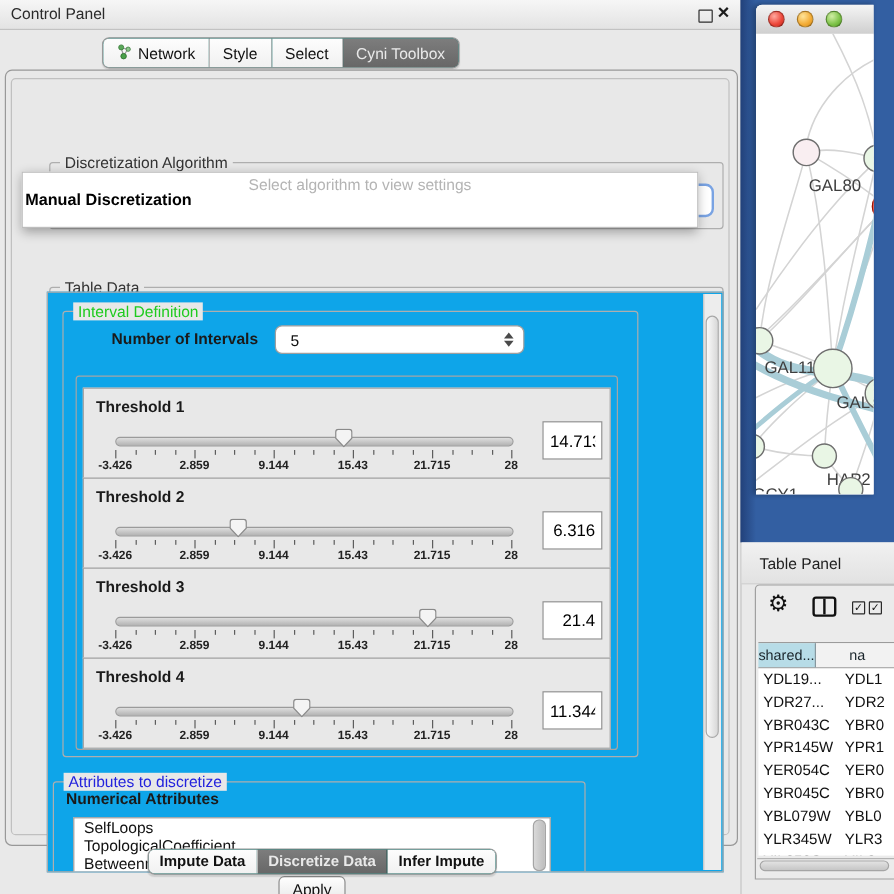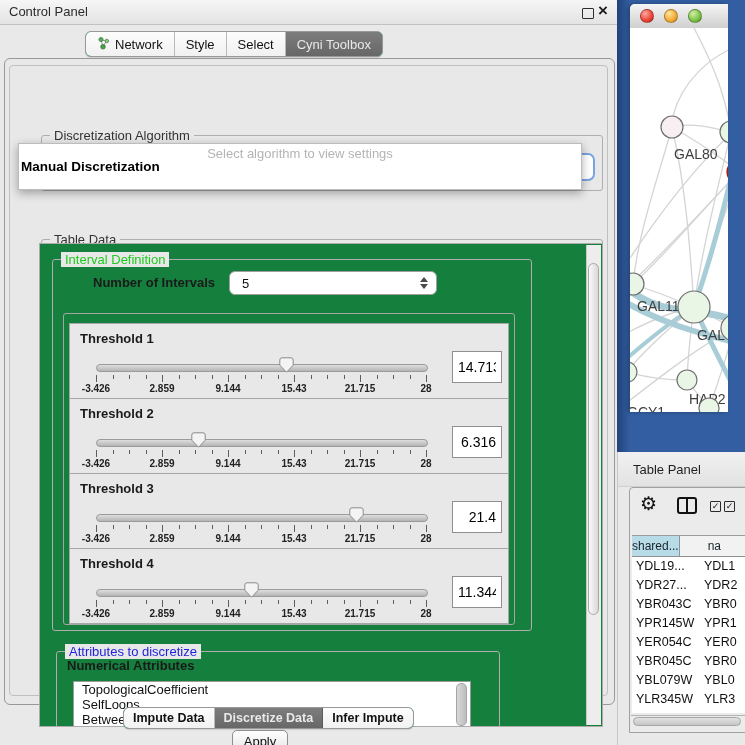--- a/index.html
+++ b/index.html
@@ -34,39 +34,39 @@
   #algo-combo-focused{position:absolute;left:44px;top:94px;width:546px;height:28px;background:#fff;border:2px solid #79a3e3;border-radius:7px;box-sizing:border-box;}
   #algo-popup{position:absolute;left:13px;top:84px;width:562px;height:45px;background:#fff;border:1px solid #bdbdbd;box-shadow:0 3px 9px rgba(0,0,0,.33);z-index:50;}
   #algo-popup .hint{position:absolute;left:0;top:2px;width:100%;text-align:center;font-size:13px;color:#b4b4b4;}
   .popup-opt{position:absolute;left:2px;font-size:13.5px;color:#000;white-space:nowrap;cursor:pointer;}
   #popup-opt-0{top:15px;font-weight:bold;}
   #popup-opt-1{top:29px;}
   
   #tabledata-group{left:36px;top:133px;width:562px;height:46px;margin-top:47px;}
   #tabledata-combo{left:10px;top:14px;width:544px;height:26px;}
   
-  #viewport{position:absolute;left:34px;top:184px;width:564px;height:484px;border:1px solid #ababab;box-sizing:border-box;overflow:hidden;background:#15803d;}
+  #viewport{position:absolute;left:34px;top:184px;width:564px;height:484px;border:1px solid #ababab;box-sizing:border-box;overflow:hidden;background:#0ea5e9;}
   #vscroll{position:absolute;right:1px;top:1px;width:14px;height:480px;background:#ededed;border-left:1px solid #c9c9c9;}
   #vscroll .thumb{position:absolute;left:1px;top:18px;width:11px;height:352px;background:linear-gradient(90deg,#fafafa,#d8d8d8);border:1px solid #a8a8a8;border-radius:6px;box-sizing:border-box;}
   #interval-group{left:12px;top:15px;width:480px;height:372px;}
   #num-label{position:absolute;left:40px;top:15px;font-size:13px;font-weight:bold;}
   #num-combo{left:176px;top:11px;width:208px;height:24px;}
   #thresholds-group{left:10px;top:53px;width:452px;height:312px;border-color:#a5a5a5;}
   #threshold-stack{position:absolute;left:5px;top:10px;width:440px;}
   .th-row{position:relative;height:74px;border:1px solid #a6a6a6;margin-top:-1px;background:#e8e8e8;box-sizing:content-box;}
   .th-label{position:absolute;left:10px;top:7px;font-size:13px;font-weight:bold;}
   .th-slider{position:absolute;left:26px;top:0;width:330px;height:74px;}
   .th-track{position:absolute;left:0;top:40px;width:330px;height:6px;border:1px solid #9b9b9b;border-radius:4px;background:linear-gradient(#dedede,#b4b4b4);}
   .th-ticks{position:absolute;left:0;top:51px;width:330px;height:8px;}
   .th-ticks i{position:absolute;top:0;width:1px;background:#5d5d5d;}
   .th-ticklabels{position:absolute;left:0;top:59px;width:330px;height:12px;}
   .th-ticklabels span{position:absolute;top:0;transform:translateX(-50%);font-size:10px;font-weight:bold;color:#222;white-space:nowrap;}
   .th-thumb{position:absolute;top:33px;width:15px;height:16px;cursor:pointer;}
   .th-value{position:absolute;right:6px;top:27px;width:50px;height:32px;border:1px solid #8f8f8f;background:#fff;font-family:"Liberation Sans",sans-serif;font-size:14px;text-align:right;padding:0 5px;box-sizing:border-box;color:#000;}
-  #attributes-group{left:16px;top:407px;width:444px;height:90px;}
+  #attributes-group{left:4px;top:407px;width:444px;height:90px;}
   #attr-sublabel{position:absolute;left:10px;top:6px;font-size:13px;font-weight:bold;}
   #attr-list{position:absolute;left:16px;top:29px;width:398px;height:47px;background:#fff;border:1px solid #9a9a9a;box-sizing:border-box;overflow:hidden;}
   .attr-item{height:15px;line-height:15px;font-size:13px;padding-left:8px;color:#111;cursor:pointer;}
   #attr-scroll{position:absolute;right:3px;top:1px;width:11px;height:43px;background:linear-gradient(90deg,#d9d9d9,#bdbdbd);border:1px solid #a5a5a5;border-radius:5px;box-sizing:border-box;}
   #apply-btn{position:absolute;left:227px;top:671px;width:56px;height:22px;background:linear-gradient(#fefefe,#e8e8e8);border:1px solid #8f8f8f;border-radius:5px;font-family:"Liberation Sans",sans-serif;font-size:13px;color:#111;cursor:pointer;}
   
   #desktop{position:absolute;left:617px;top:0;width:128px;height:452px;background:linear-gradient(90deg,#22417a 0px,var(--desktop-blue) 13px);}
   #net-window{position:absolute;left:630px;top:4px;width:98px;height:408px;background:#fff;border-radius:5px 0 0 0;overflow:hidden;box-shadow:-2px 0 4px rgba(0,0,0,.3);}
   #net-titlebar{position:absolute;left:0;top:0;width:100%;height:24px;background:linear-gradient(#f5f5f5,#cfcfcf);border-bottom:1px solid #9a9a9a;}
   .tl{position:absolute;top:5px;width:14px;height:14px;border-radius:50%;border:1px solid rgba(0,0,0,.28);box-sizing:border-box;cursor:pointer;}
@@ -344,22 +344,22 @@
     <input class="th-value" readonly="" value="11.344" style="">
   </div>
 </div>
           </div>
         </div>
 
         <div id="attributes-group" class="groupbox">
           <span class="group-title blue">Attributes to discretize</span>
           <span id="attr-sublabel">Numerical Attributes</span>
           <div id="attr-list">
-            <div class="attr-item">TopologicalCoefficient</div>
-              <div class="attr-item">SelfLoops</div>
+            <div class="attr-item">SelfLoops</div>
+              <div class="attr-item">TopologicalCoefficient</div>
               <div class="attr-item">BetweennessCentrality</div>
               <div id="attr-scroll"></div>
           </div>
         </div>
 
         <div id="vscroll">
             <div class="thumb"></div>
           </div>
       </div>
 

